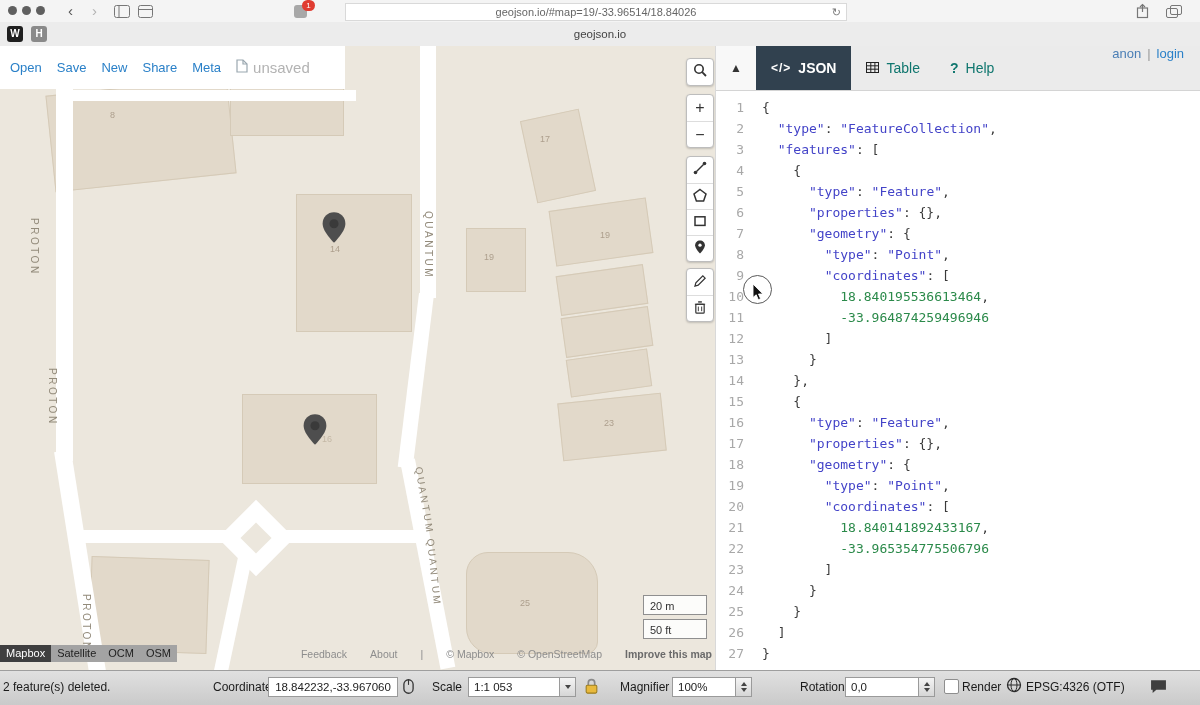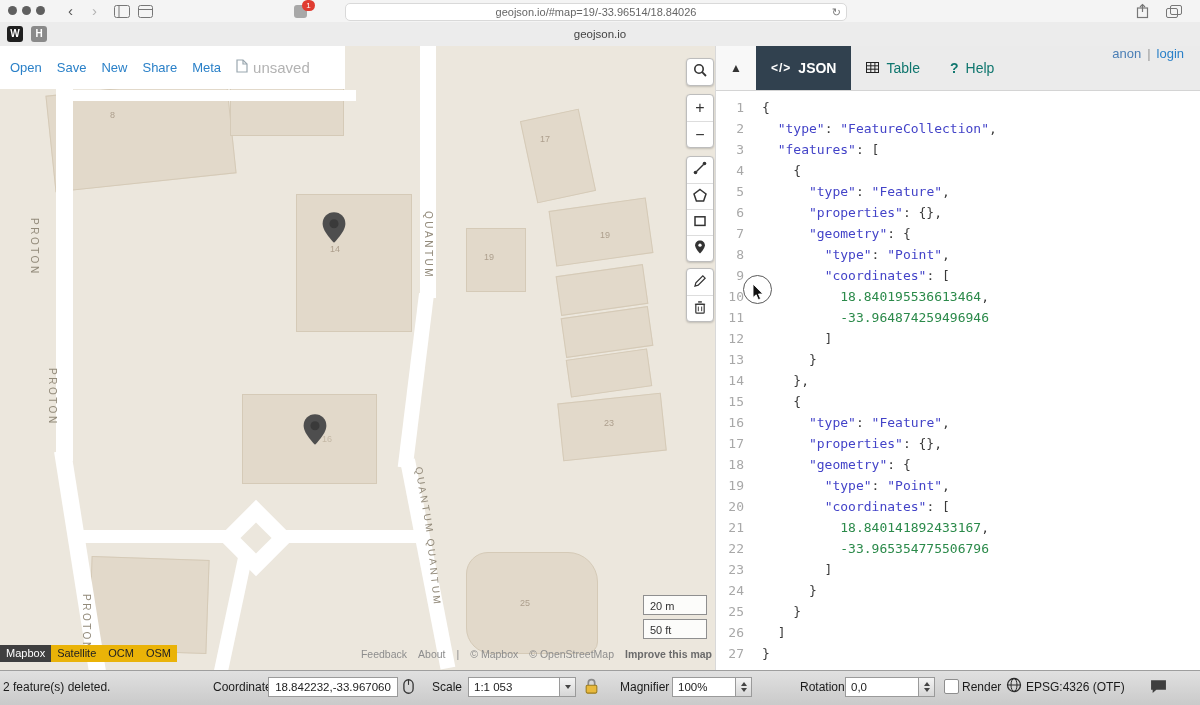--- a/index.html
+++ b/index.html
@@ -10,21 +10,21 @@
   .toolbar{position:absolute;left:0;top:0;width:1200px;height:22px;background:#f4f4f4;
            border-bottom:1px solid #d8d8d8;}
   .dot{position:absolute;top:6px;width:9px;height:9px;border-radius:50%;background:#5f5f5f;}
   .navbtn{position:absolute;top:0;height:22px;line-height:21px;font-size:15px;color:#555;padding:0 4px;}
   .tbicon{position:absolute;top:4px;}
   .extwrap{position:absolute;left:294px;top:3px;width:22px;height:18px;}
   .extic{position:absolute;left:0;top:2px;width:13px;height:13px;background:#a8a8a8;border-radius:3px;}
   .extbadge{position:absolute;left:8px;top:-3px;min-width:11px;height:11px;border-radius:6px;background:#e03c31;
             color:#fff;font-size:8px;line-height:11px;text-align:center;padding:0 1px;}
   .urlfield{position:absolute;left:345px;top:3px;width:500px;height:16px;background:#fff;
-            border:1px solid #d9d9d9;border-radius:5px;text-align:center;font-size:11px;color:#666;line-height:16px;}
+            border:1px solid #d9d9d9;border-radius:0;text-align:center;font-size:11px;color:#666;line-height:16px;}
   .reload{position:absolute;right:5px;top:0;font-size:11px;color:#777;line-height:16px;}
 
   .tabbar{position:absolute;left:0;top:22px;width:1200px;height:24px;background:#ececec;
           border-bottom:1px solid #cfcfcf;}
   .pintab{position:absolute;top:4px;width:16px;height:16px;border-radius:3px;color:#fff;
           font-size:10px;font-weight:bold;text-align:center;line-height:16px;}
   .tabtitle{position:absolute;left:0;width:1200px;top:0;height:24px;text-align:center;
             font-size:11.5px;color:#444;line-height:24px;}
 
   
@@ -40,26 +40,26 @@
            display:flex;align-items:center;gap:15px;padding-left:10px;box-sizing:border-box;}
   .mapmenu a{font-size:13px;color:#2a80c8;text-decoration:none;}
   .unsaved{font-size:15px;color:#b3b3b3;display:flex;align-items:center;gap:5px;}
   .mctl{position:absolute;z-index:6;width:26px;background:#fff;border:1px solid #bdbdbd;border-radius:4px;
         box-shadow:0 1px 2px rgba(0,0,0,.18);}
   .mcell{width:26px;height:26px;display:flex;align-items:center;justify-content:center;box-sizing:border-box;}
   .mcell + .mcell{border-top:1px solid #ddd;}
   .zoomtxt{font-size:16px;color:#333;line-height:1;}
   .scalebox{position:absolute;z-index:5;width:64px;height:20px;background:rgba(255,255,255,.85);
             border:1px solid #8f8f8f;font-size:11px;color:#333;line-height:20px;padding-left:6px;box-sizing:border-box;}
-  .layers{position:absolute;left:0;top:599px;height:17px;z-index:6;display:flex;background:#eab308;
+  .layers{position:absolute;left:0;top:599px;height:17px;z-index:6;display:flex;background:#a3a3a3;
           font-size:11px;line-height:17px;}
   .layers .lyr{padding:0 6px;color:#222;}
   .layers .lyr.active{background:#3f3f3f;color:#fff;}
   .attrib{position:absolute;right:3px;top:602px;z-index:6;font-size:10.5px;color:#8d8d8d;
-          display:flex;gap:11px;white-space:nowrap;padding-left:8px;}
+          display:flex;gap:23px;white-space:nowrap;padding-left:8px;}
   .attrib .strong{color:#6b6b6b;font-weight:bold;}
 
   
   .rpane{position:absolute;left:715px;top:46px;width:485px;height:624px;background:#fff;border-left:1px solid #d9d9d9;box-sizing:border-box;}
   .phead{height:44px;background:#ebebeb;border-bottom:1px solid #d4d4d4;display:flex;align-items:stretch;}
   .collapse{width:40px;background:#f8f8f8;display:flex;align-items:center;justify-content:center;
             font-size:12px;color:#333;}
   .ptab{display:flex;align-items:center;gap:7px;padding:0 15px;font-size:14px;color:#0f766e;}
   .ptab.active{background:#31414f;color:#fff;font-weight:bold;}
   .ptab .codeglyph{font-size:12px;letter-spacing:1px;}

